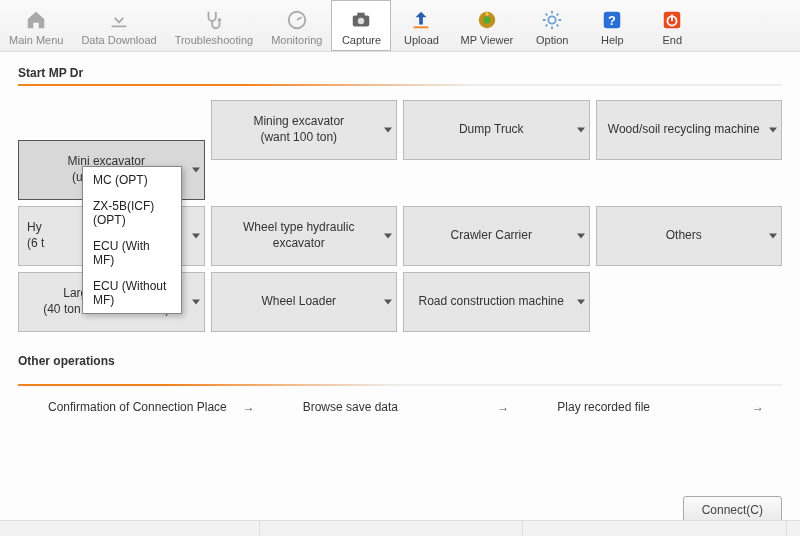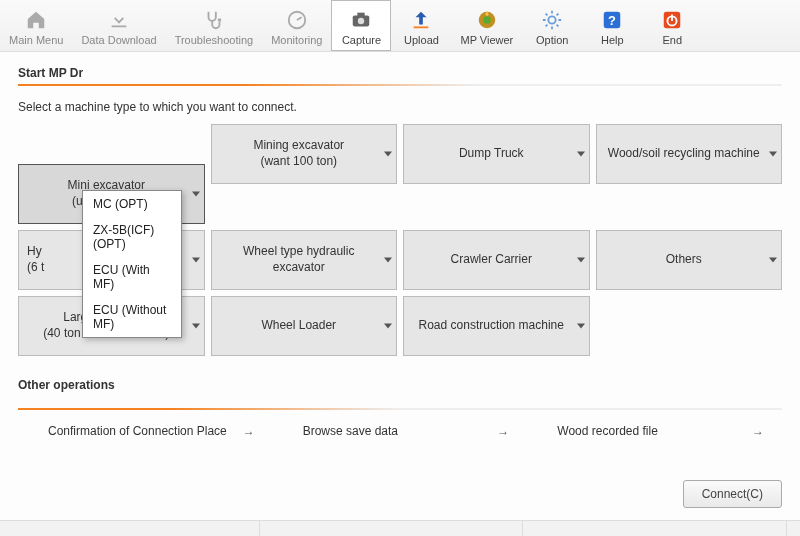--- a/index.html
+++ b/index.html
@@ -146,21 +146,21 @@
     justify-content: space-between;
     padding: 6px 18px 6px 30px;
     font-size: 12px;
     color: #333;
     cursor: pointer;
   }
   .op-arrow { color: #555; font-weight: bold; }
 
   .connect-bar {
     position: absolute;
-    bottom: 28px;
+    bottom: 12px;
     right: 18px;
     margin-left: 16px;
   }
   .connect-btn {
     background: linear-gradient(#fafafa,#e9e9e9);
     border: 1px solid #aaa;
     border-radius: 3px;
     padding: 6px 18px;
     font-size: 12px;
     color: #444;
@@ -284,21 +284,20 @@
           <line x1="12" y1="6" x2="12" y2="13" stroke="#fff" stroke-width="2"></line>
         </svg>
     </span>
     <span>End</span>
   </div>
 </div>
 
 <div class="content">
   <div class="title">Start MP Dr</div>
   <div class="title-rule"></div>
-  <div class="subtitle">Select a machine type to which you want to connect.</div>
 
   <div class="grid">
     <div class="tile open">
       <span class="label" style="white-space:pre-line">Mini excavator
 (under 6 ton)</span>
       <span class="caret"></span>
     </div>
     <div class="tile">
       <span class="label" style="white-space:pre-line">Mining excavator
 (want 100 ton)</span>
@@ -359,21 +358,21 @@
     <div class="op-row">
       <div class="op-item">
         <span>Confirmation of Connection Place</span>
         <span class="op-arrow">→</span>
       </div>
       <div class="op-item">
         <span>Browse save data</span>
         <span class="op-arrow">→</span>
       </div>
       <div class="op-item">
-        <span>Wood recorded file</span>
+        <span>Play recorded file</span>
         <span class="op-arrow">→</span>
       </div>
     </div>
   </div>
 </div>
 
 <div class="connect-bar">
   <button class="connect-btn">Connect(C)</button>
 </div>
 

